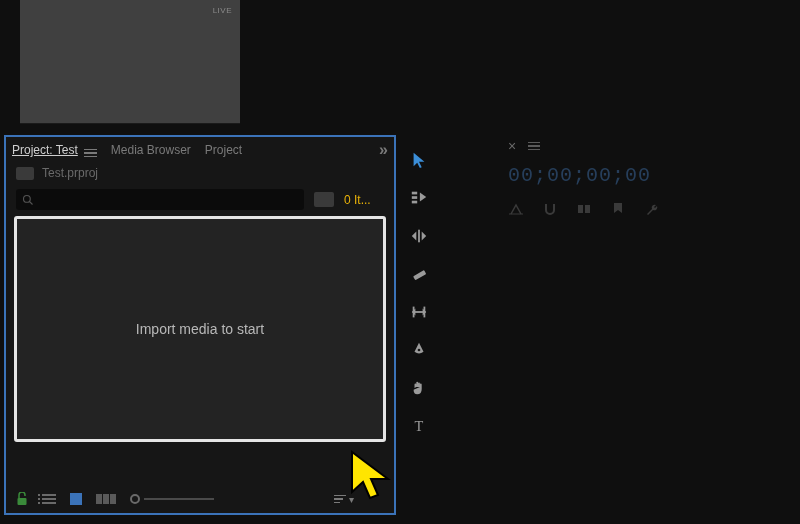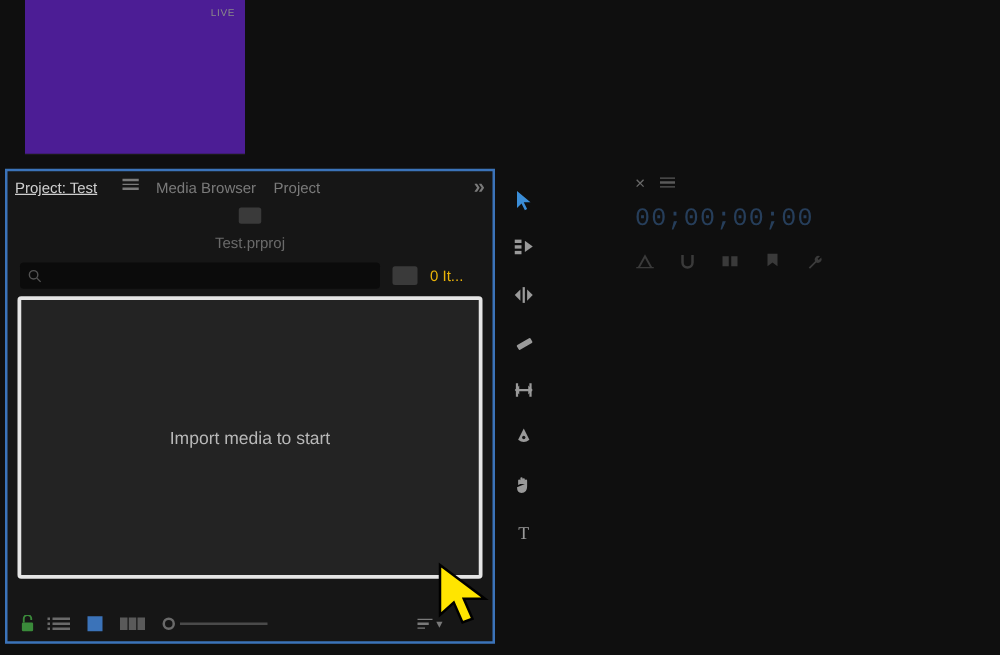--- a/index.html
+++ b/index.html
@@ -14,23 +14,23 @@
     position: relative;
   }
   .top-previews {
     position: absolute;
     top: 0; left: 0;
     display: flex;
     gap: 10px;
     padding-left: 20px;
   }
   .preview {
-    width: 176px;
+    width: 220px;
     height: 124px;
-    background: #4c1d95;
+    background: #404040;
     position: relative;
     border-bottom: 1px solid #1a1a1a;
   }
   .preview .caption {
     position: absolute;
     bottom: 18px;
     left: 50%;
     transform: translateX(-50%);
     font-size: 8px;
     letter-spacing: 0.5px;
@@ -57,22 +57,22 @@
     display: flex;
     align-items: center;
     height: 26px;
     padding: 0 6px;
     gap: 14px;
   }
   .tab {
     font-size: 12px;
     color: #7a7a7a;
     display: flex;
-    align-items: flex-start;
-    gap: 20px;
+    align-items: flex-end;
+    gap: 6px;
     cursor: pointer;
   }
   .tab.active {
     color: #cfcfcf;
     text-decoration: underline;
   }
   .tab .menu-icon {
     display: inline-flex;
     gap: 2px;
     flex-direction: column;
@@ -91,21 +91,20 @@
     cursor: pointer;
   }
 
   .project-file {
     display: flex;
     align-items: center;
     gap: 8px;
     padding: 3px 10px;
     font-size: 12px;
     color: #6a6a6a;
-    flex-direction: column;
   }
   .bin-icon {
     width: 18px;
     height: 13px;
     background: #3a3a3a;
     border-radius: 2px;
   }
 
   .search-row {
     display: flex;

